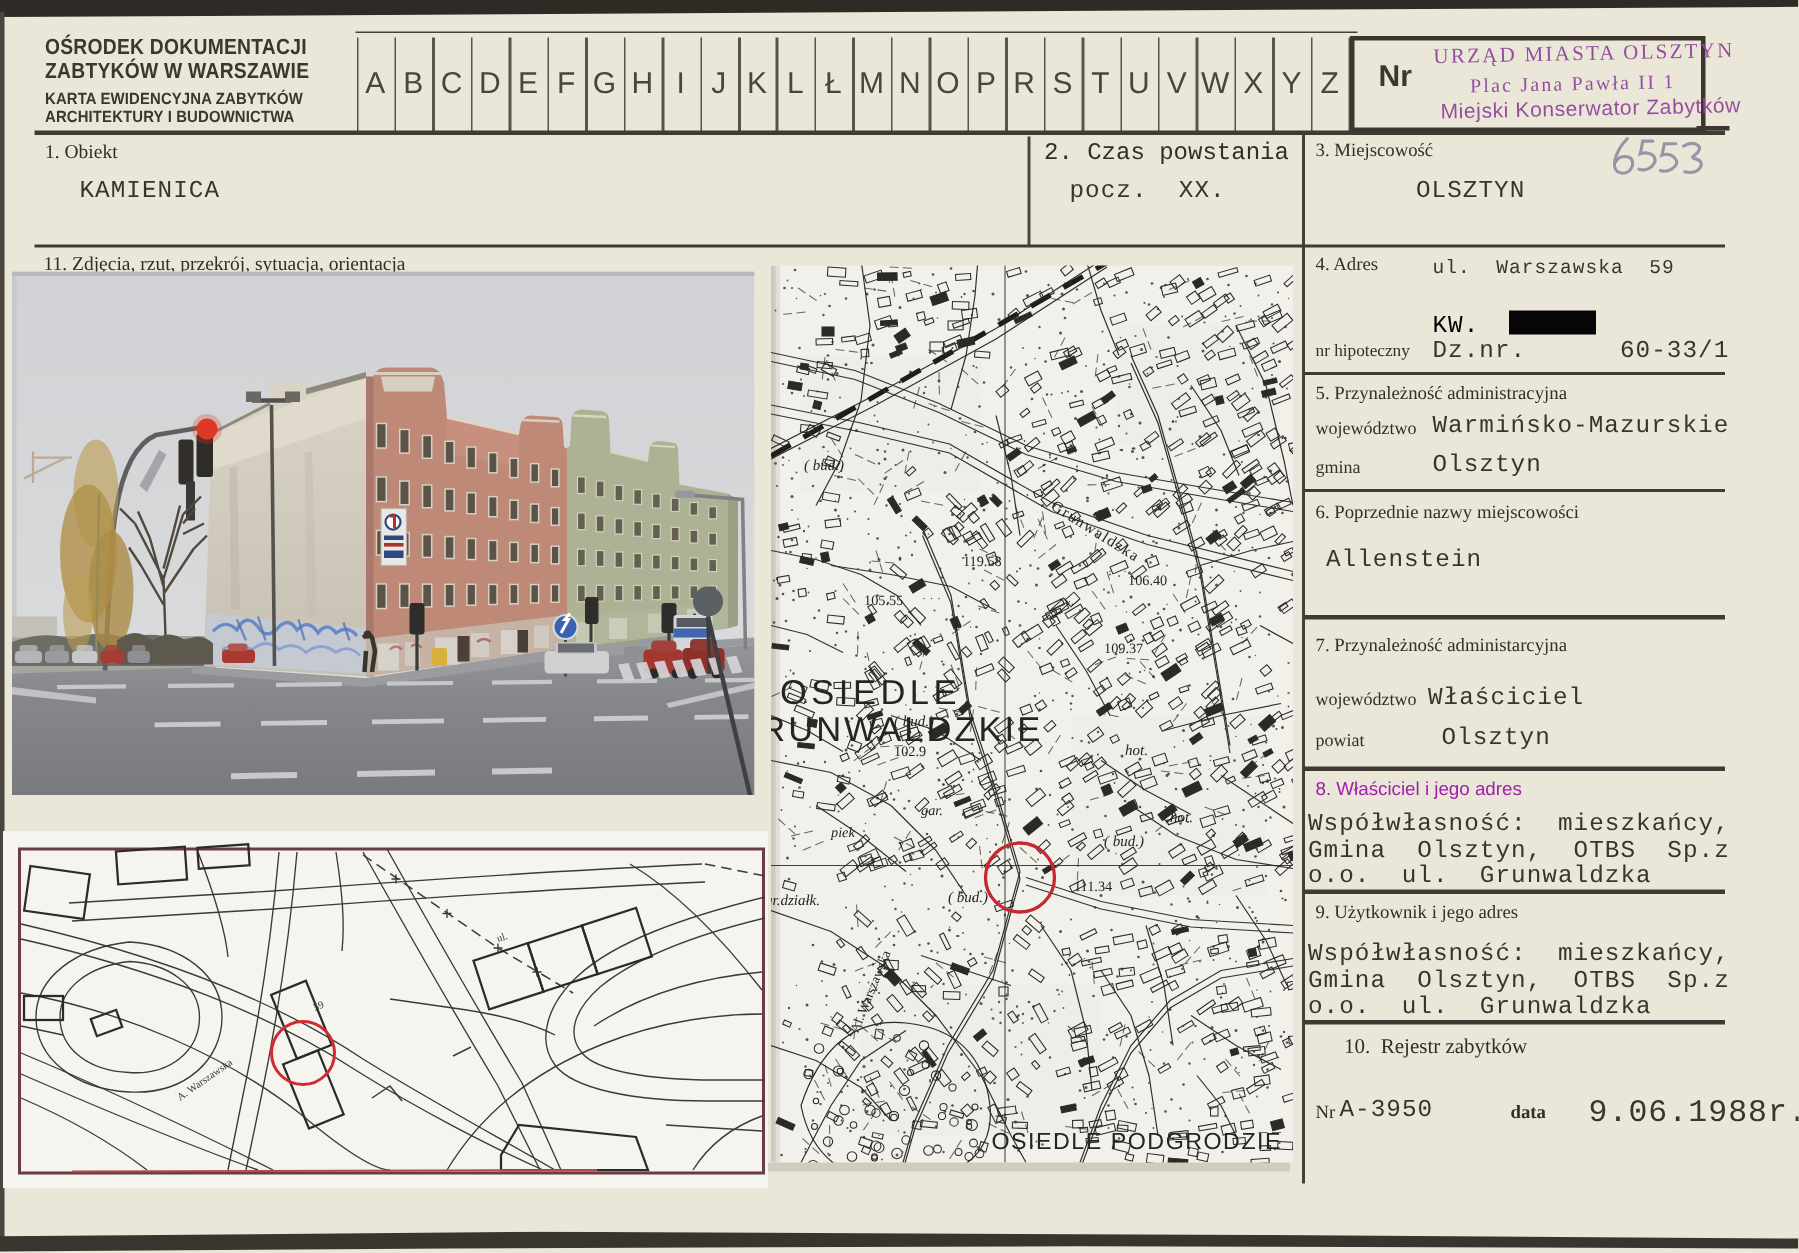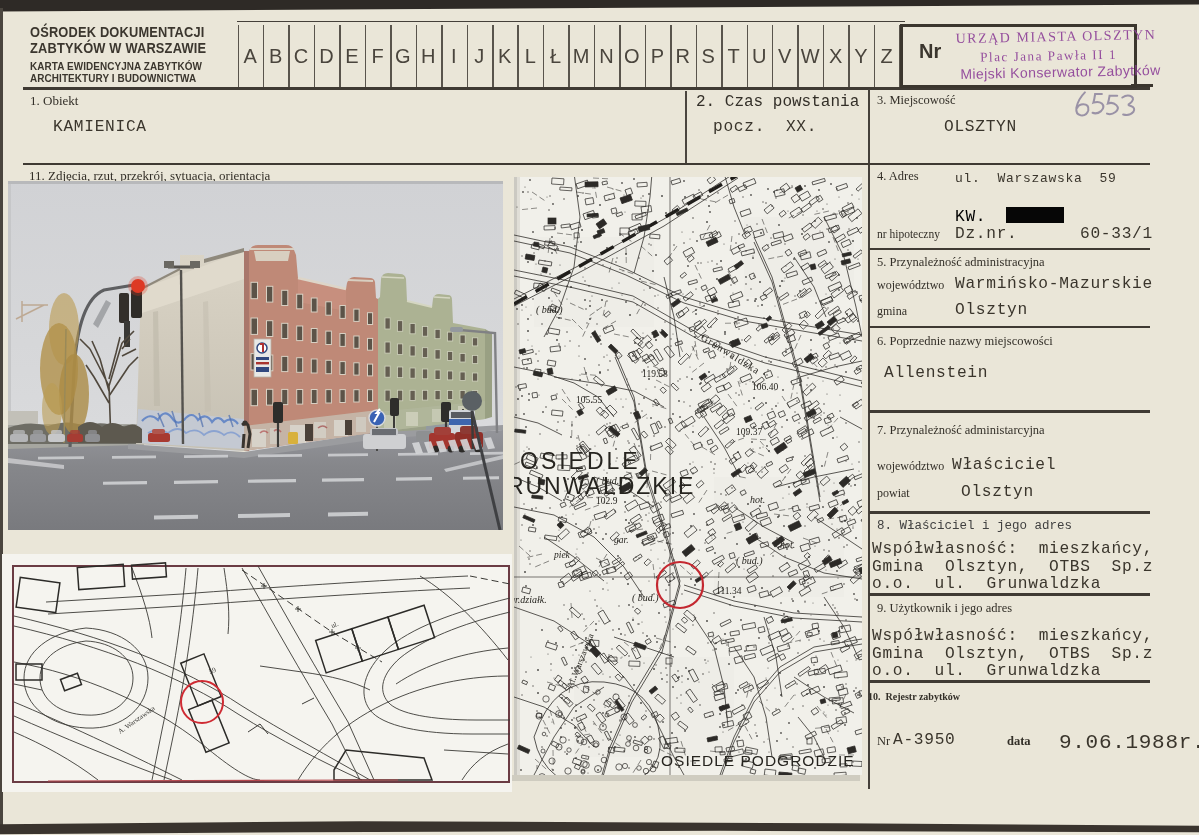--- a/index.html
+++ b/index.html
@@ -187,35 +187,35 @@
 <div style="position:absolute;left:869px;top:410px;width:281px;height:3px;background:#3f3a33;"></div>
 
 <div style="position:absolute;left:877px;top:424px;font-family:'Liberation Serif', serif;font-size:12.5px;font-weight:normal;white-space:pre;line-height:1;color:#332f28;text-align:right;">7. Przynależność administarcyjna</div>
 <div style="position:absolute;left:877px;top:460px;font-family:'Liberation Serif', serif;font-size:12px;font-weight:normal;white-space:pre;line-height:1;color:#332f28;">województwo</div>
 <div style="position:absolute;left:952px;top:457px;font-family:'Liberation Mono', monospace;font-size:16.2px;font-weight:normal;white-space:pre;line-height:1;letter-spacing:0.7px;color:#3a352c;">Właściciel</div>
 <div style="position:absolute;left:877px;top:487px;font-family:'Liberation Serif', serif;font-size:12px;font-weight:normal;white-space:pre;line-height:1;color:#332f28;">powiat</div>
 <div style="position:absolute;left:961px;top:484px;font-family:'Liberation Mono', monospace;font-size:16.2px;font-weight:normal;white-space:pre;line-height:1;letter-spacing:0.7px;color:#3a352c;">Olsztyn</div>
 
 <div style="position:absolute;left:869px;top:511px;width:281px;height:2.5px;background:#3f3a33;"></div>
 
-<div style="position:absolute;left:877px;top:520px;font-family:Liberation Mono, monospace;font-size:12.5px;font-weight:normal;white-space:pre;line-height:1;color:#404040;">8. Właściciel i jego adres</div>
+<div style="position:absolute;left:877px;top:520px;font-family:Liberation Sans, sans-serif;font-size:12.5px;font-weight:normal;white-space:pre;line-height:1;color:#a21caf;">8. Właściciel i jego adres</div>
 <div style="position:absolute;left:872px;top:541px;font-family:'Liberation Mono', monospace;font-size:16.2px;font-weight:normal;white-space:pre;line-height:1;letter-spacing:0.7px;color:#3a352c;">Współwłasność:  mieszkańcy,</div>
 <div style="position:absolute;left:872px;top:559px;font-family:'Liberation Mono', monospace;font-size:16.2px;font-weight:normal;white-space:pre;line-height:1;letter-spacing:0.7px;color:#3a352c;">Gmina  Olsztyn,  OTBS  Sp.z</div>
 <div style="position:absolute;left:872px;top:576px;font-family:'Liberation Mono', monospace;font-size:16.2px;font-weight:normal;white-space:pre;line-height:1;letter-spacing:0.7px;color:#3a352c;">o.o.  ul.  Grunwaldzka</div>
 
 <div style="position:absolute;left:869px;top:593px;width:281px;height:2.5px;background:#3f3a33;"></div>
 
 <div style="position:absolute;left:877px;top:602px;font-family:'Liberation Serif', serif;font-size:12.5px;font-weight:normal;white-space:pre;line-height:1;color:#332f28;">9. Użytkownik i jego adres</div>
 <div style="position:absolute;left:872px;top:628px;font-family:'Liberation Mono', monospace;font-size:16.2px;font-weight:normal;white-space:pre;line-height:1;letter-spacing:0.7px;color:#3a352c;">Współwłasność:  mieszkańcy,</div>
 <div style="position:absolute;left:872px;top:646px;font-family:'Liberation Mono', monospace;font-size:16.2px;font-weight:normal;white-space:pre;line-height:1;letter-spacing:0.7px;color:#3a352c;">Gmina  Olsztyn,  OTBS  Sp.z</div>
 <div style="position:absolute;left:872px;top:663px;font-family:'Liberation Mono', monospace;font-size:16.2px;font-weight:normal;white-space:pre;line-height:1;letter-spacing:0.7px;color:#3a352c;">o.o.  ul.  Grunwaldzka</div>
 
 <div style="position:absolute;left:869px;top:680px;width:281px;height:2.5px;background:#3f3a33;"></div>
 
-<div style="position:absolute;left:868px;top:692px;font-family:'Liberation Serif', serif;font-size:10px;font-weight:bold;white-space:pre;line-height:1;color:#332f28;">10.  Rejestr zabytków</div>
+<div style="position:absolute;left:896px;top:692px;font-family:'Liberation Serif', serif;font-size:14px;font-weight:normal;white-space:pre;line-height:1;color:#332f28;">10.  Rejestr zabytków</div>
 <div style="position:absolute;left:877px;top:735px;font-family:'Liberation Serif', serif;font-size:12.5px;font-weight:normal;white-space:pre;line-height:1;color:#332f28;">Nr</div>
 <div style="position:absolute;left:893px;top:732px;font-family:'Liberation Mono', monospace;font-size:16.2px;font-weight:normal;white-space:pre;line-height:1;letter-spacing:0.7px;color:#3a352c;">A-3950</div>
 <div style="position:absolute;left:1007px;top:735px;font-family:'Liberation Serif', serif;font-size:12.5px;font-weight:bold;white-space:pre;line-height:1;color:#332f28;">data</div>
 <div style="position:absolute;left:1059px;top:732px;font-family:'Liberation Mono', monospace;font-size:21px;font-weight:normal;white-space:pre;line-height:1;letter-spacing:0.7px;color:#3a352c;">9.06.1988r.</div>
 
 <svg width="495" height="349" viewBox="0 0 495 349" style="position:absolute;left:8px;top:181px;">
     <defs>
 <linearGradient id="sky" x1="0" y1="0" x2="0" y2="1">
 <stop offset="0" stop-color="#d1d2d5"></stop>
         <stop offset="0.6" stop-color="#d6d7d9"></stop>

